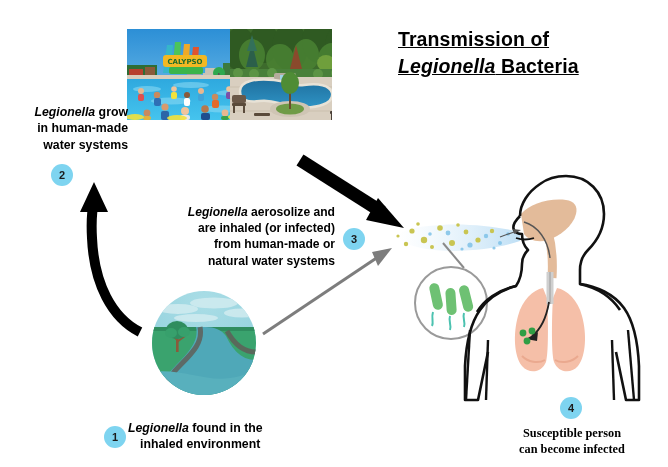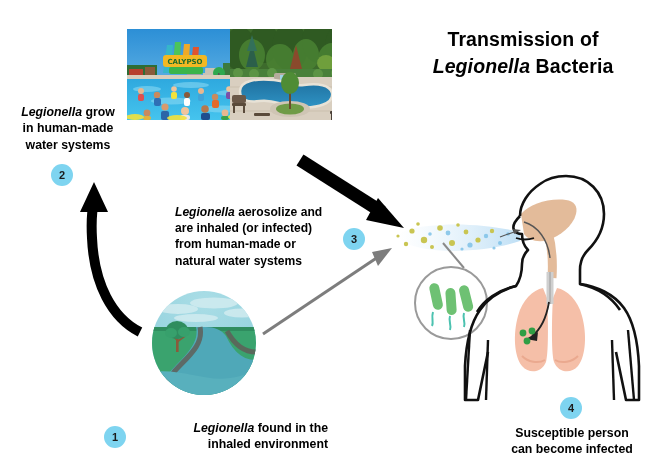--- a/index.html
+++ b/index.html
@@ -3,38 +3,38 @@
 <meta charset="utf-8">
 <style>
   html,body{margin:0;padding:0;background:#ffffff;}
   body{width:668px;height:467px;position:relative;overflow:hidden;
        font-family:"Liberation Sans","DejaVu Sans",sans-serif;color:#000;}
   #stage{position:absolute;left:0;top:0;width:668px;height:467px;background:#fff;}
 
   .abs{position:absolute;}
 
   
-  #title{left:398px;top:26px;width:250px;text-align:center;
-         font-size:19.5px;font-weight:bold;line-height:1.38;letter-spacing:.1px;}
+  #title{left:398px;top:26px;width:250px;
+         font-size:19.5px;font-weight:bold;line-height:1.38;letter-spacing:.1px;text-decoration:underline;}
   #title .it{font-style:italic;}
 
   
   #photos{left:127px;top:29px;width:205px;height:91px;display:flex;overflow:hidden;}
   .photo{position:relative;height:91px;overflow:hidden;}
   #photo-waterpark{width:128px;}
   #photo-pool{width:127px;}
 
   
   .cap{font-size:12.3px;line-height:1.34;font-weight:600;}
   .cap .it{font-style:italic;font-weight:bold;}
 
-  #cap2{left:8px;top:104px;width:120px;text-align:center;}
-  #cap3{left:175px;top:204px;width:160px;text-align:left;font-size:12.1px;}
-  #cap1{left:128px;top:420px;width:200px;text-align:right;}
-  #cap4{left:492px;top:425px;width:160px;text-align:center;}
+  #cap2{left:8px;top:104px;width:120px;text-align:right;}
+  #cap3{left:175px;top:204px;width:160px;text-align:right;font-size:12.1px;}
+  #cap1{left:128px;top:420px;width:200px;text-align:left;}
+  #cap4{left:492px;top:425px;width:160px;text-align:center;font-family:Liberation Serif, serif;}
 
   
   .badge{border-radius:50%;display:flex;align-items:center;justify-content:center;
          font-size:11px;font-weight:600;color:#1b1b1b;}
   #badge1{left:104px;top:426px;width:22px;height:22px;}
   #badge2{left:51px;top:164px;width:22px;height:22px;}
   #badge3{left:343px;top:228px;width:22px;height:22px;}
   #badge4{left:560px;top:397px;width:22px;height:22px;}
 
   svg{display:block;overflow:visible;}

